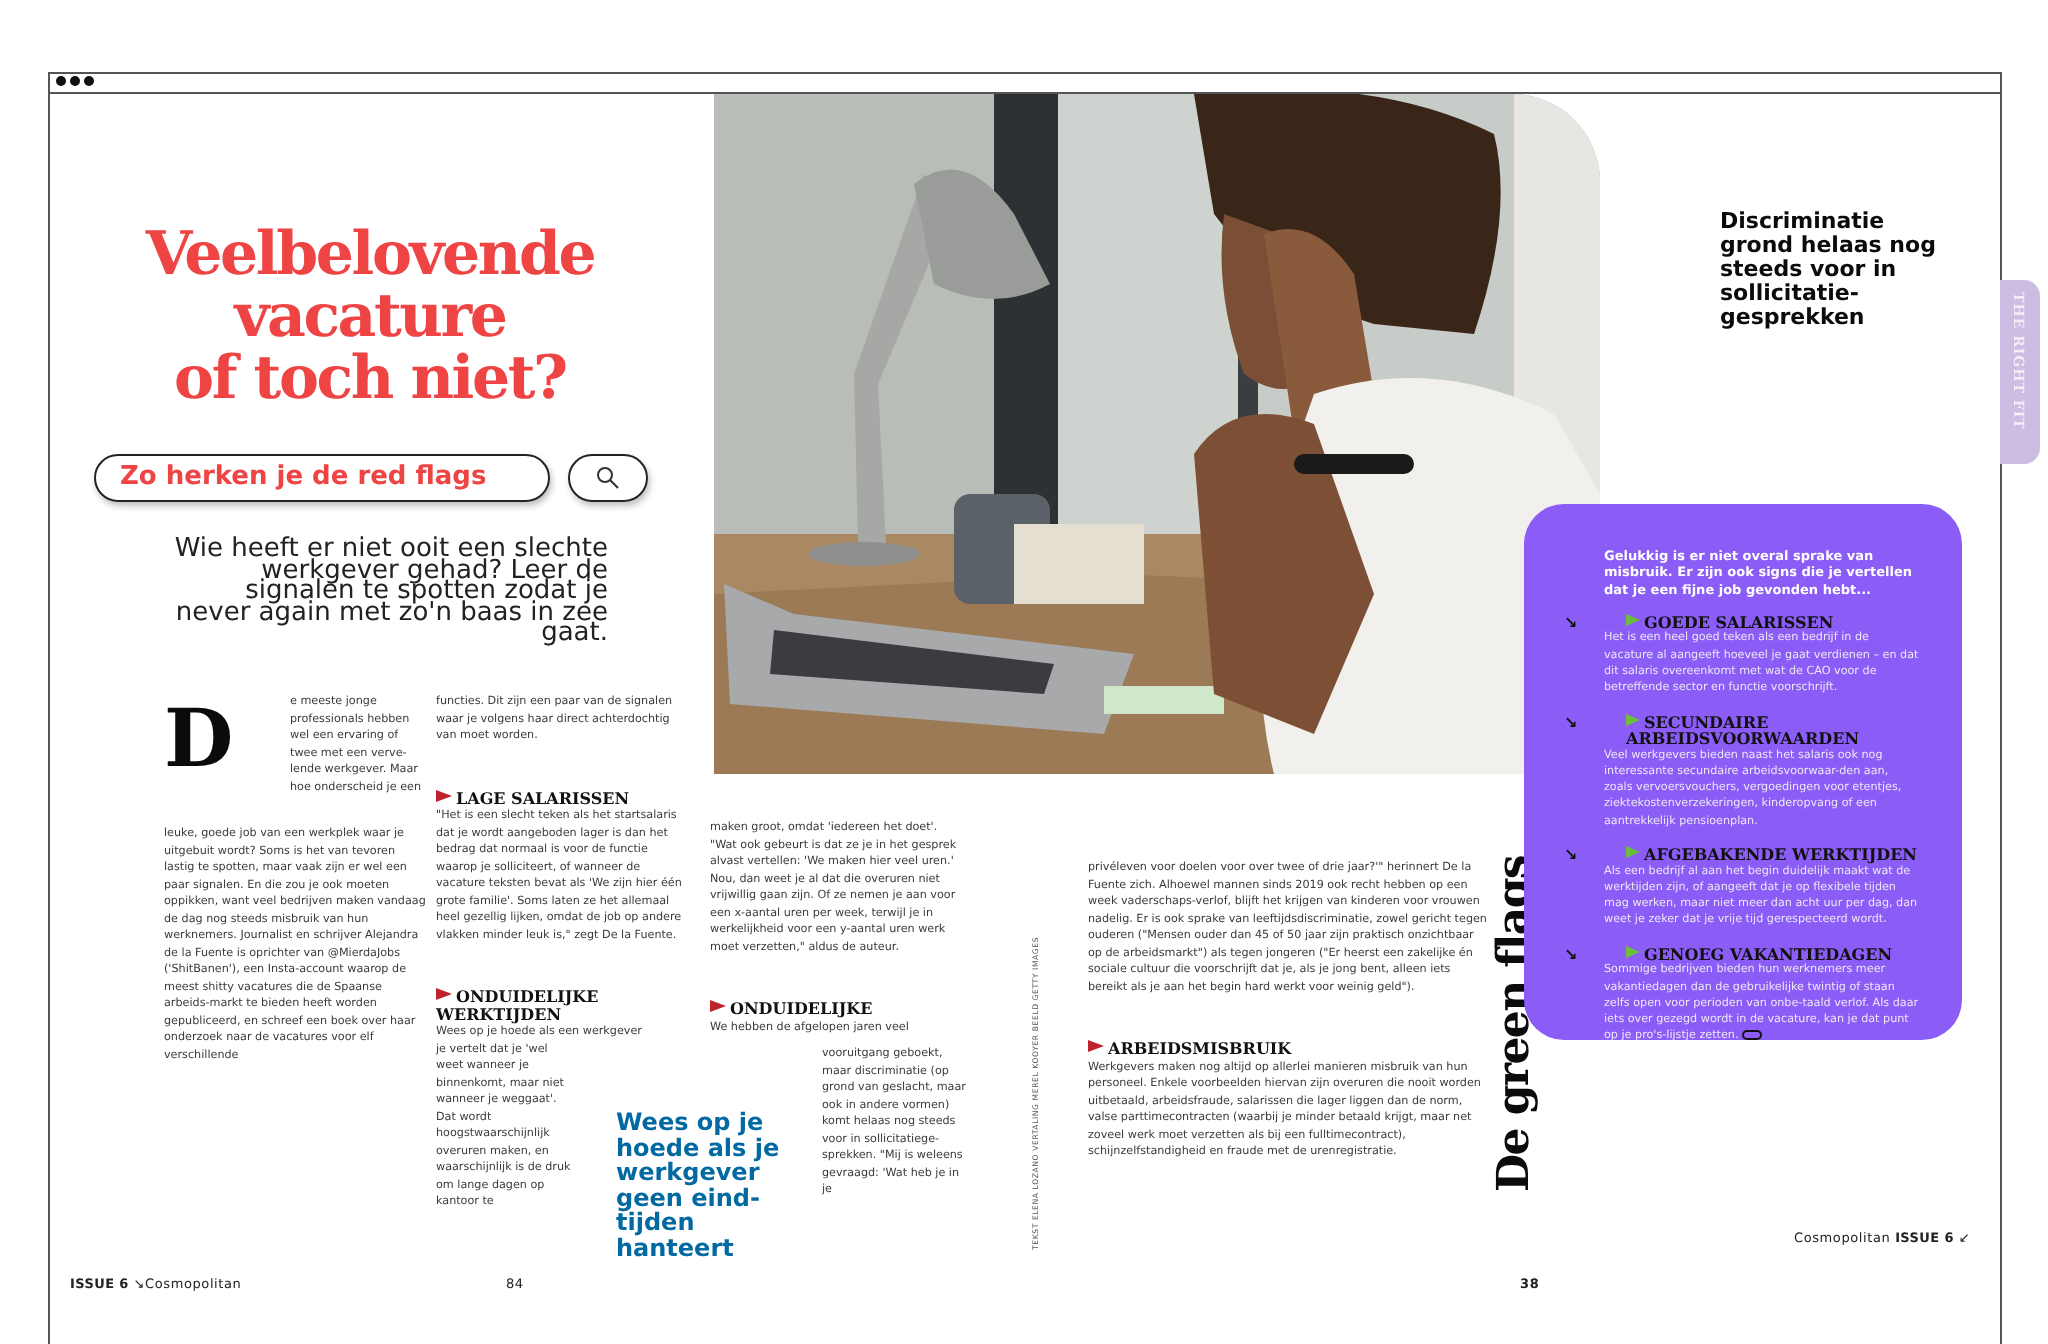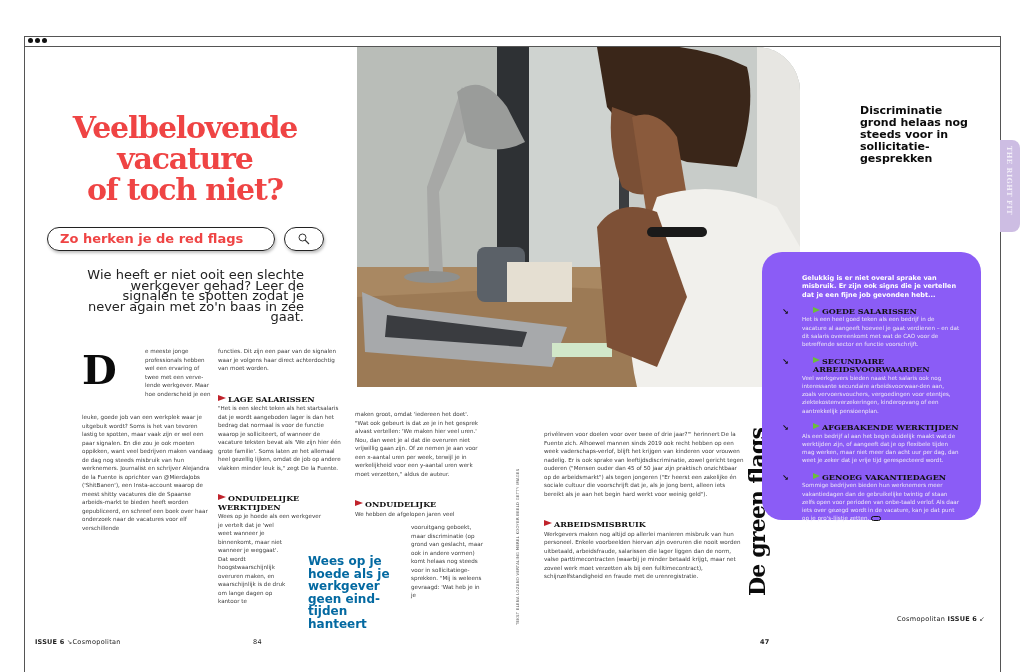--- a/index.html
+++ b/index.html
@@ -181,18 +181,18 @@
     <div class="gbody">Als een bedrijf al aan het begin duidelijk maakt wat de werktijden zijn, of aangeeft dat je op flexibele tijden mag werken, maar niet meer dan acht uur per dag, dan weet je zeker dat je vrije tijd gerespecteerd wordt.</div>
   </div>
 
   <div class="gitem">
     <span class="garrow">↘</span>
     <div class="ghead"><span class="flag-green"></span><span>GENOEG VAKANTIEDAGEN</span></div>
     <div class="gbody"><span>Sommige bedrijven bieden hun werknemers meer vakantiedagen dan de gebruikelijke twintig of staan zelfs open voor perioden van onbe-taald verlof. Als daar iets over gezegd wordt in de vacature, kan je dat punt op je pro's-lijstje zetten.</span><span class="endmark"></span></div>
   </div>
 </div>
 
-<div class="abs footer f-pnum-r">47</div>
+<div class="abs footer f-pnum-r">38</div>
 <div class="abs footer f-right">
   <span>Cosmopolitan</span>
   <b>ISSUE 6</b>
   <span>↙</span>
 </div>
 
 </body></html>

